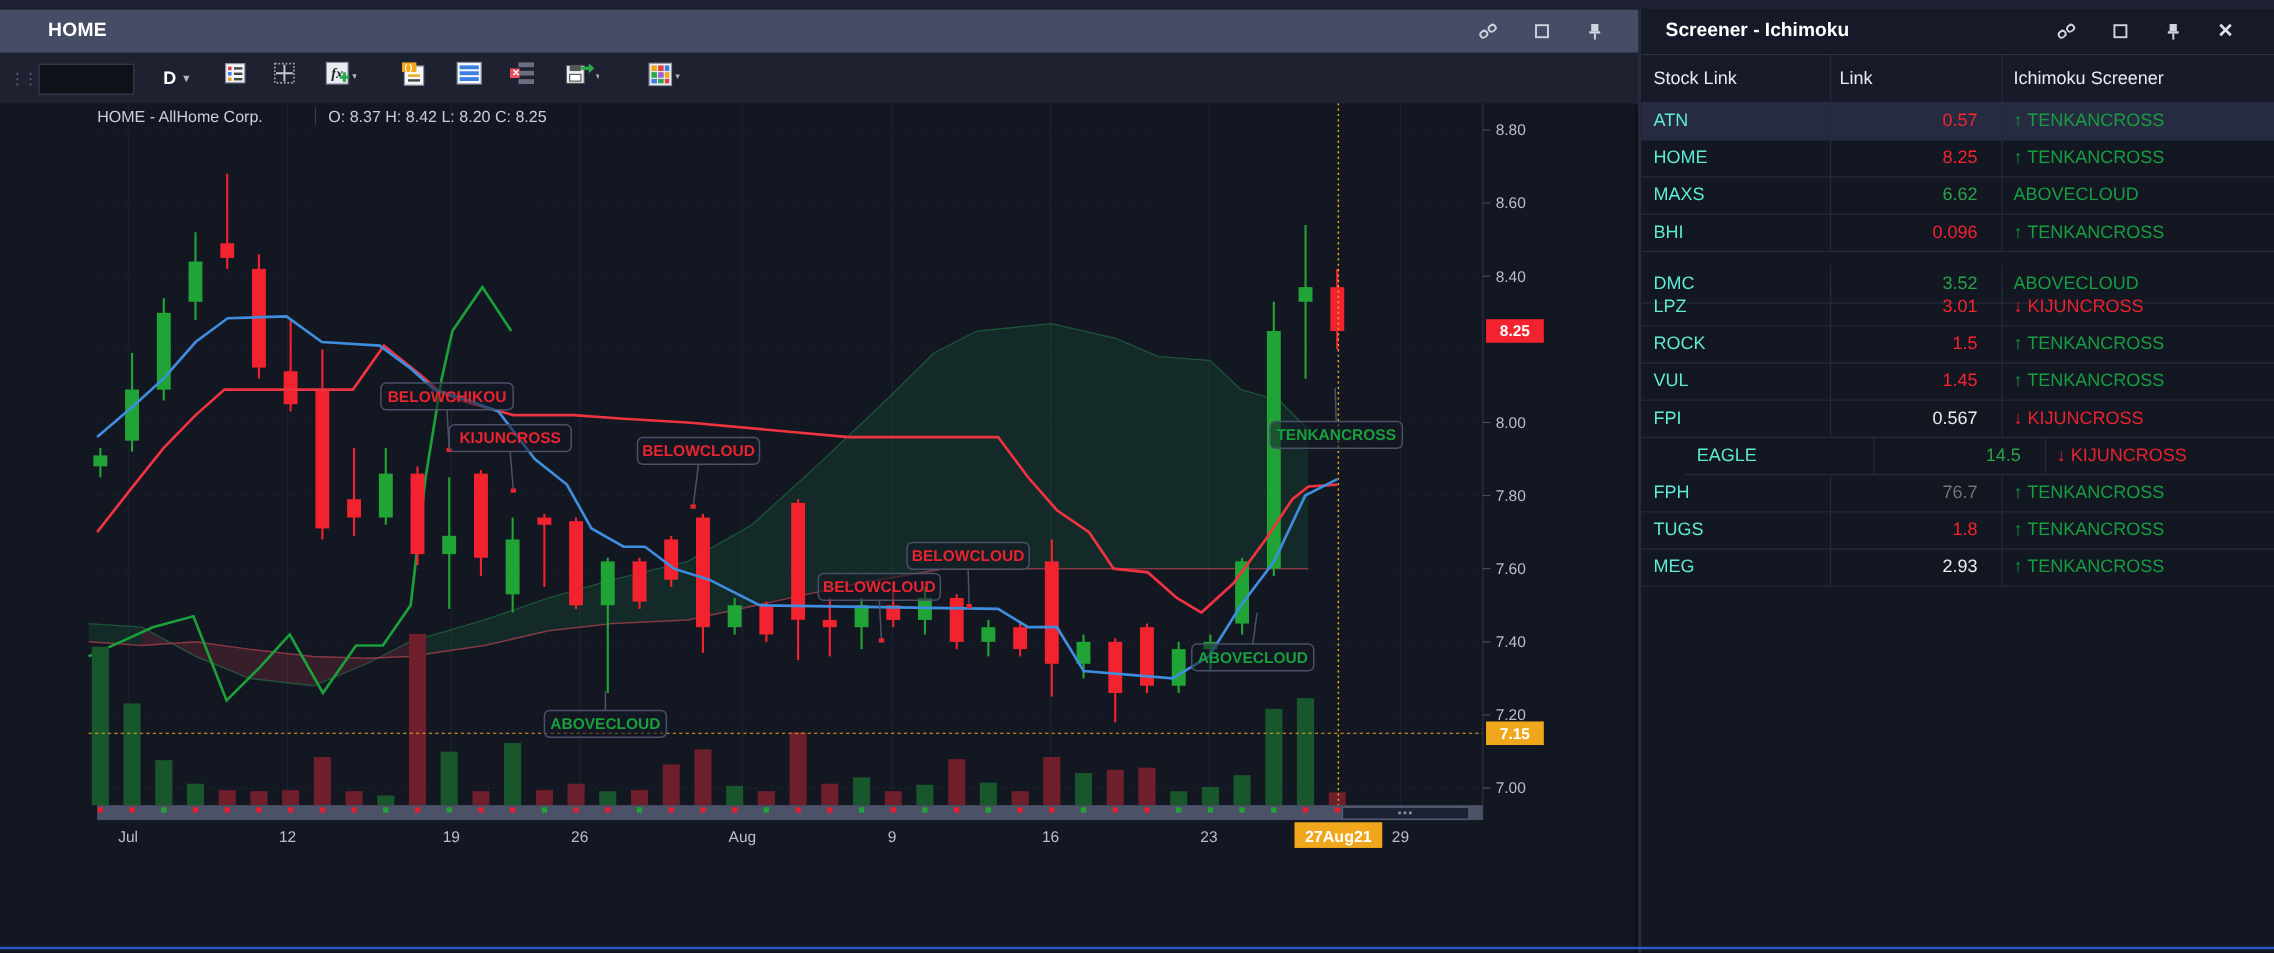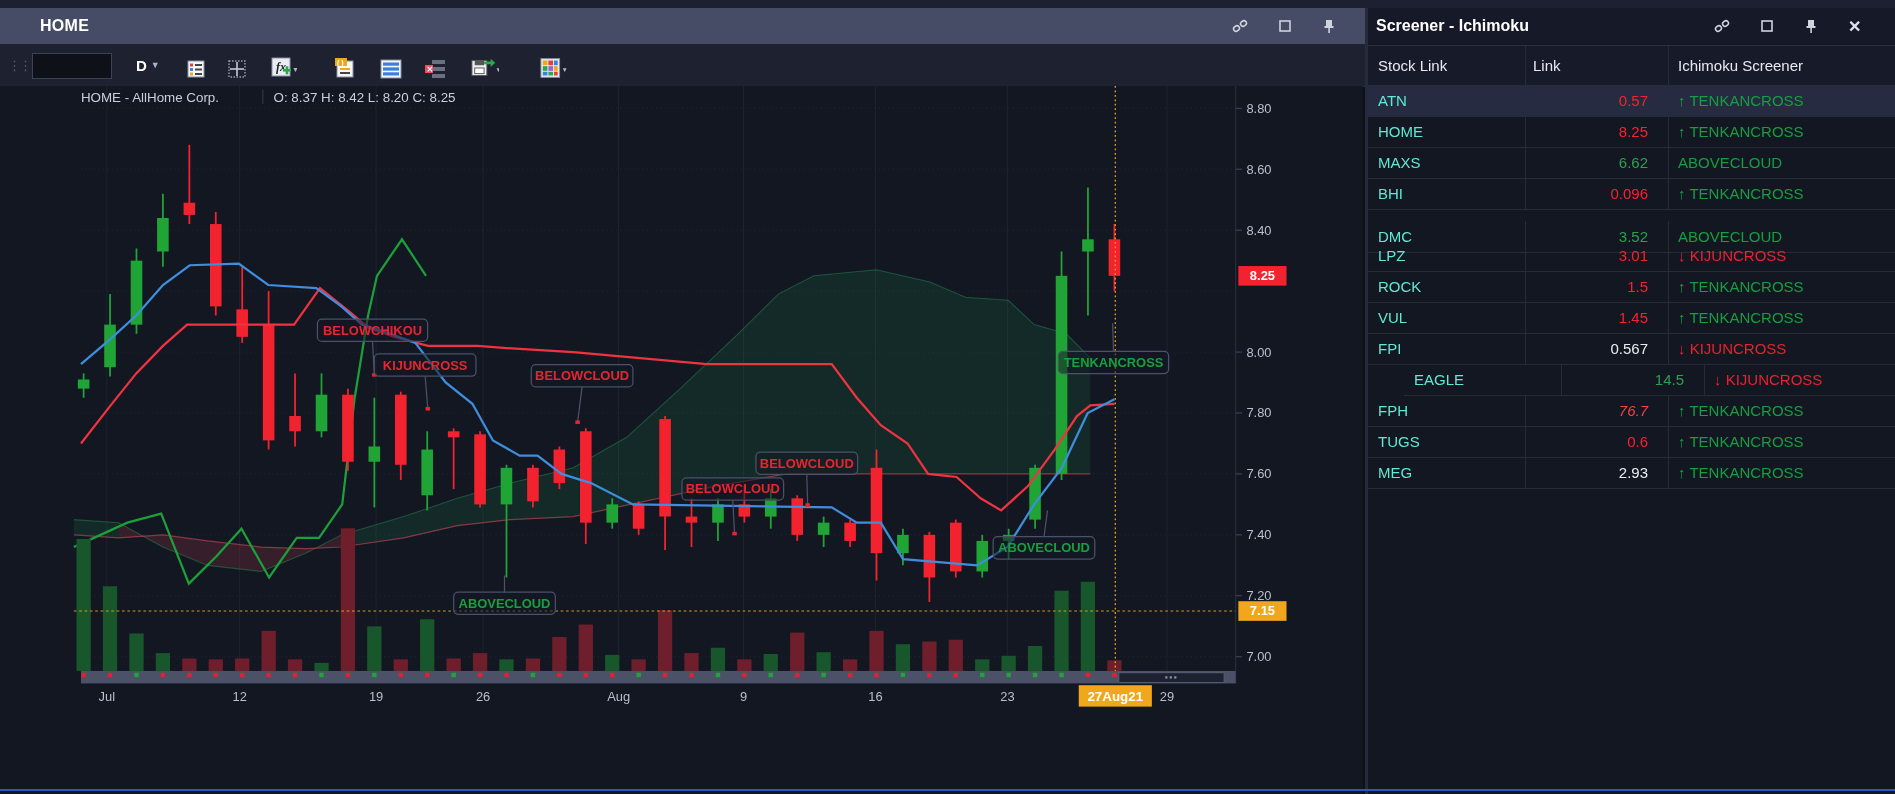--- a/index.html
+++ b/index.html
@@ -15,29 +15,29 @@
   #home-cap{left:1232px;}
   #scr-cap{left:1714px;}
   .cap-icons svg{display:block;}
   
   #toolbar{left:0;top:44px;width:1365px;height:42px;background:#1d2130;border-bottom:1px solid #2a2f42;}
   .tb{position:absolute;top:0;height:42px;display:flex;align-items:center;}
   #tb-grip{left:8px;color:#5a6078;font-size:13px;letter-spacing:-2px;}
   #symbol-input{left:32px;top:9px;width:74px;height:22px;background:#0e1118;border:1px solid #3a4158;}
   #tb-interval{left:136px;color:#fff;font-size:15px;font-weight:bold;}
   .dd{color:#aeb4c4;font-size:9px;margin-left:4px;}
-  .tbtn{position:absolute;top:7px;width:28px;height:28px;display:flex;align-items:flex-end;justify-content:center;}
+  .tbtn{position:absolute;top:7px;width:28px;height:28px;display:flex;align-items:flex-start;justify-content:center;}
   
   #chart-wrap{left:0;top:86px;width:1363px;height:708px;background:#131722;}
   
   #splitter{left:1365px;top:8px;width:3px;height:786px;background:#262b3c;}
   
   #screener{left:1368px;top:8px;width:527px;height:786px;background:#131722;}
   #scr-titlebar{position:absolute;left:0;top:0;width:527px;height:36px;background:#161a28;display:flex;align-items:center;}
-  #scr-title{color:#fff;font-weight:bold;font-size:16px;margin-left:8px;}
+  #scr-title{color:#fff;font-weight:bold;font-size:16px;margin-left:20px;}
   #scr-header{position:absolute;left:0;top:37px;width:527px;height:39px;background:#171b29;border-top:1px solid #2c3144;border-bottom:1px solid #333950;}
   .hcell{position:absolute;top:0;height:39px;display:flex;align-items:center;color:#e8eaf0;font-size:15px;}
   #scr-rows{position:absolute;left:0;top:77px;width:527px;}
   .srow{position:absolute;left:0;width:527px;height:31px;border-bottom:1px solid #262b3a;}
   .srow.sel{background:#262b42;}
   .cell{position:absolute;top:0;height:31px;display:flex;align-items:center;font-size:15px;}
   .c-tick{left:10px;color:#5eead4;}
   .c-last{left:157px;width:133px;justify-content:flex-end;padding-right:10px;box-sizing:border-box;}
   .c-sig{left:310px;font-weight:normal;}
   .vline1{position:absolute;left:157px;top:0;width:1px;height:100%;background:#262b3a;}
@@ -540,28 +540,28 @@
       </div>
       <div class="srow" style="top: 279px; margin-left: 36px;">
         <div class="cell c-tick">EAGLE</div>
         <div class="cell c-last" style="color: rgb(40, 162, 76);">14.5</div>
         <div class="cell c-sig" style="color: rgb(232, 35, 46);">↓ KIJUNCROSS</div>
         <div class="vline1"></div>
         <div class="vline2"></div>
       </div>
       <div class="srow" style="top: 310px;">
         <div class="cell c-tick">FPH</div>
-        <div class="cell c-last" style="color: #ef4444; font-style: italic;">76.7</div>
+        <div class="cell c-last" style="color: #737373;">76.7</div>
         <div class="cell c-sig" style="color: rgb(22, 158, 64);">↑ TENKANCROSS</div>
         <div class="vline1"></div>
         <div class="vline2"></div>
       </div>
       <div class="srow" style="top: 341px;">
         <div class="cell c-tick">TUGS</div>
-        <div class="cell c-last" style="color: rgb(245, 35, 46);">0.6</div>
+        <div class="cell c-last" style="color: rgb(245, 35, 46);">1.8</div>
         <div class="cell c-sig" style="color: rgb(22, 158, 64);">↑ TENKANCROSS</div>
         <div class="vline1"></div>
         <div class="vline2"></div>
       </div>
       <div class="srow" style="top: 372px;">
         <div class="cell c-tick">MEG</div>
         <div class="cell c-last" style="color: rgb(233, 236, 242);">2.93</div>
         <div class="cell c-sig" style="color: rgb(22, 158, 64);">↑ TENKANCROSS</div>
         <div class="vline1"></div>
         <div class="vline2"></div>

